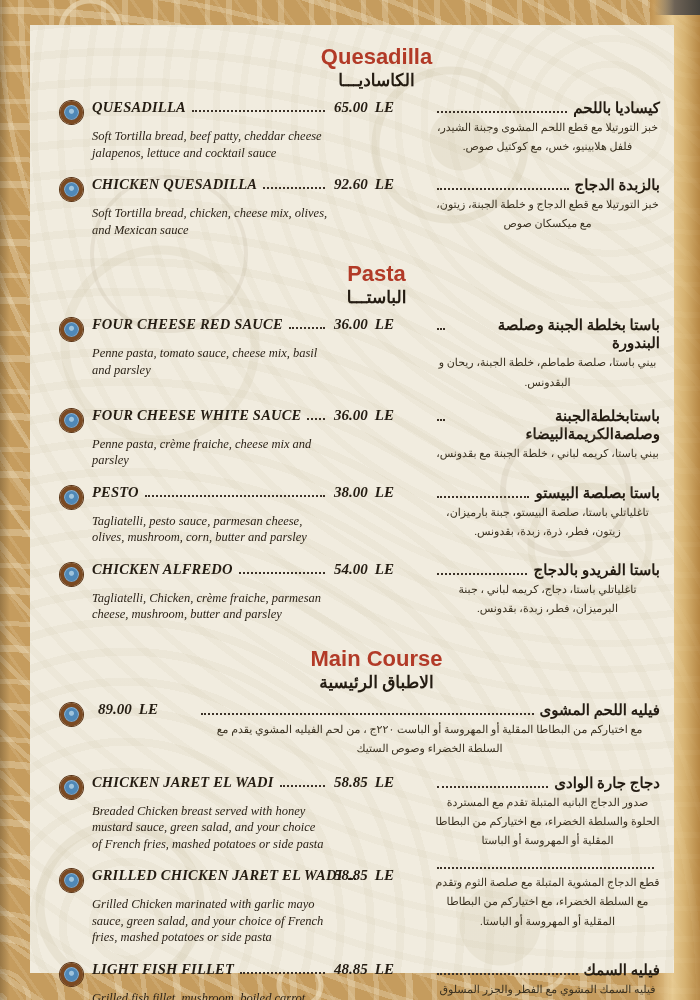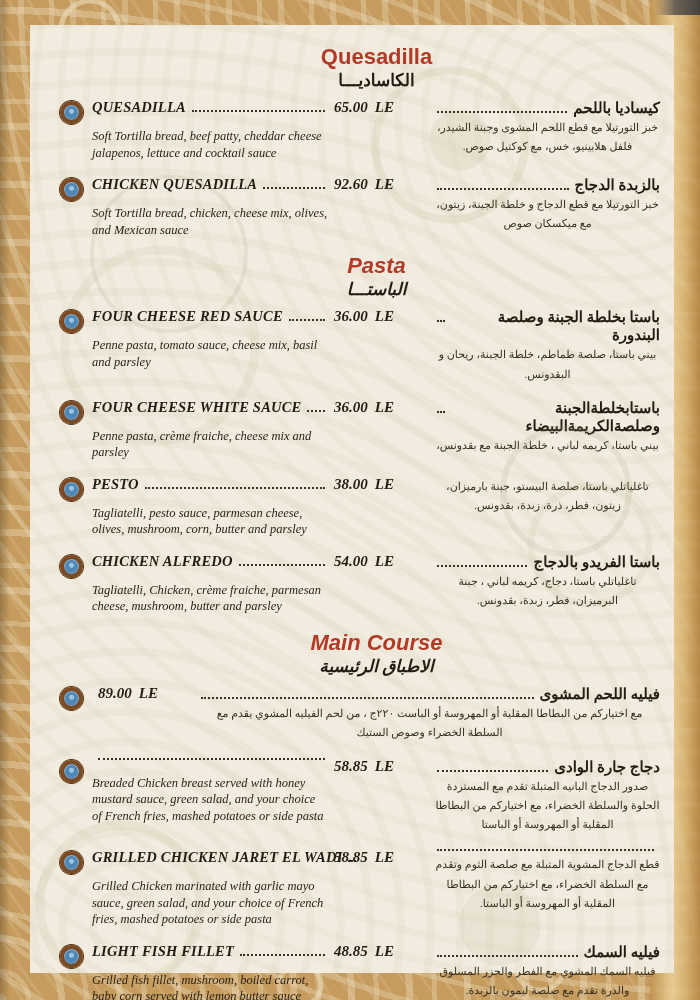--- a/index.html
+++ b/index.html
@@ -57,21 +57,21 @@
     font-size:14.5px;color:#241c12;letter-spacing:.2px;white-space:nowrap;}
   .leader{flex:1;border-bottom:2px dotted #3b3127;margin:0 3px 3px 6px;min-width:8px;}
   .en-desc{font-style:italic;font-size:12.5px;line-height:1.32;color:#2c2318;margin-top:12px;}
   .price-cell{width:95px;flex:none;font-style:italic;font-weight:600;font-size:15px;
     color:#241c12;padding-left:6px;white-space:nowrap;}
   .cur{margin-left:7px;}
   .ar-block{flex:1;direction:rtl;text-align:right;padding-right:4px;padding-left:6px;}
   .ar-name-line{display:flex;align-items:baseline;font-weight:bold;font-size:15px;color:#241c12;}
   .ar-leader{flex:1;border-bottom:2px dotted #3b3127;margin:0 6px 3px 2px;min-width:8px;}
   .ar-desc{font-size:11px;line-height:1.75;color:#39301f;margin-top:1px;text-align:center;}
-  .sec-gap-1{margin-top:16px;font-style:italic;}
+  .sec-gap-1{margin-top:24px;}
 </style>
 </head>
 <body>
 
 <div class="right-gilt"></div>
 <div class="left-spine"></div>
 <div class="corner-dark"></div>
 
 <div class="page">
   <div class="watermark wm1"></div>
@@ -177,20 +177,24 @@
       <div class="en-name-line">
         <span class="en-name">PESTO</span>
         <span class="leader"></span>
       </div>
       <div class="en-desc">Tagliatelli, pesto sauce, parmesan cheese, olives, mushroom, corn, butter and parsley</div>
     </div>
     <div class="price-cell">
       <span class="amt">38.00</span><span class="cur">LE</span>
     </div>
     <div class="ar-block" dir="rtl">
+      <div class="ar-name-line">
+        <span class="ar-name">باستا بصلصة البيستو</span>
+        <span class="ar-leader"></span>
+      </div>
       <div class="ar-desc">تاغلياتلي باستا، صلصة البيستو، جبنة بارميزان، زيتون، فطر، ذرة، زبدة، بقدونس.</div>
     </div>
   </div>
 
   <div class="item">
     <span class="seal"></span>
     <div class="en-block">
       <div class="en-name-line">
         <span class="en-name">CHICKEN ALFREDO</span>
         <span class="leader"></span>
@@ -225,20 +229,21 @@
         <span class="ar-leader"></span>
       </div>
       <div class="ar-desc">مع اختياركم من البطاطا المقلية أو المهروسة أو الباست ٢٢٠ج ، من لحم الفيليه المشوي يقدم مع السلطة الخضراء وصوص الستيك</div>
     </div>
   </div>
 
   <div class="item">
     <span class="seal"></span>
     <div class="en-block">
       <div class="en-name-line">
+        <span class="en-name">CHICKEN JARET EL WADI</span>
         <span class="leader"></span>
       </div>
       <div class="en-desc">Breaded Chicken breast served with honey mustard sauce, green salad, and your choice of French fries, mashed potatoes or side pasta</div>
     </div>
     <div class="price-cell">
       <span class="amt">58.85</span><span class="cur">LE</span>
     </div>
     <div class="ar-block" dir="rtl">
       <div class="ar-name-line">
         <span class="ar-name">دجاج جارة الوادى</span>

